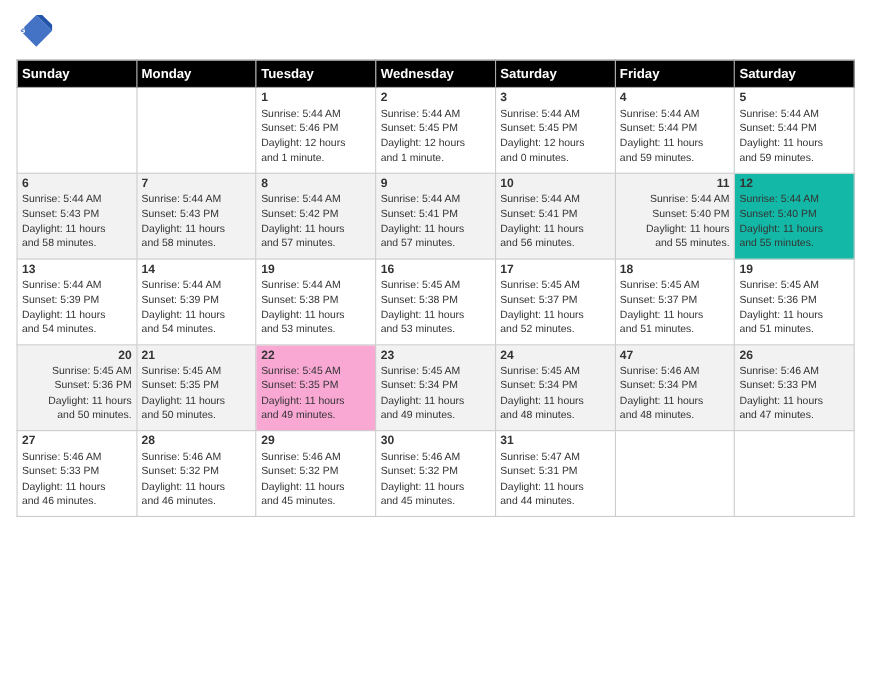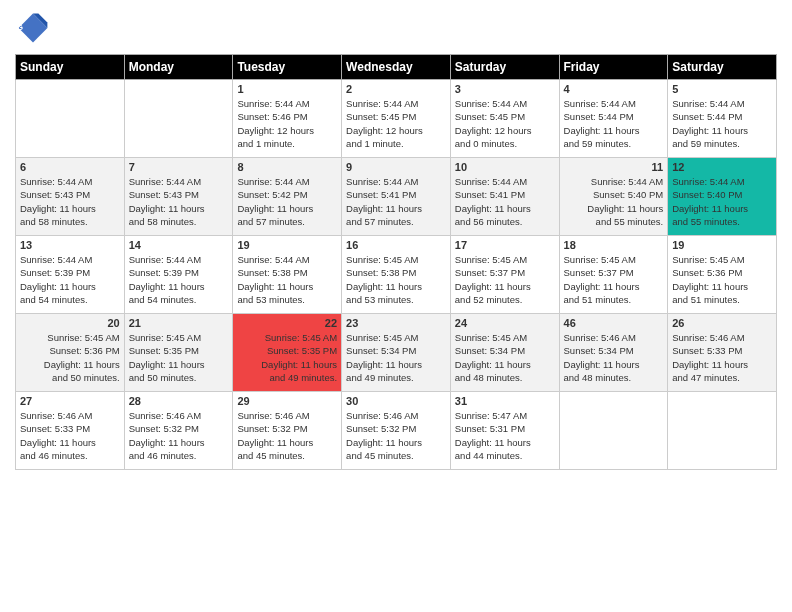--- a/index.html
+++ b/index.html
@@ -276,21 +276,21 @@
 Daylight: 11 hours
 and 50 minutes.</div>
           </td>
           <td style="background: rgb(242, 242, 242);">
             <span class="day-num">21</span>
             <div class="day-info" style="white-space: pre-line;">Sunrise: 5:45 AM
 Sunset: 5:35 PM
 Daylight: 11 hours
 and 50 minutes.</div>
           </td>
-          <td style="background: #ef4444; text-align: right;">
+          <td style="background: #f9a8d4;">
             <span class="day-num">22</span>
             <div class="day-info" style="white-space: pre-line;">Sunrise: 5:45 AM
 Sunset: 5:35 PM
 Daylight: 11 hours
 and 49 minutes.</div>
           </td>
           <td style="background: rgb(242, 242, 242);">
             <span class="day-num">23</span>
             <div class="day-info" style="white-space: pre-line;">Sunrise: 5:45 AM
 Sunset: 5:34 PM
@@ -298,21 +298,21 @@
 and 49 minutes.</div>
           </td>
           <td style="background: rgb(242, 242, 242);">
             <span class="day-num">24</span>
             <div class="day-info" style="white-space: pre-line;">Sunrise: 5:45 AM
 Sunset: 5:34 PM
 Daylight: 11 hours
 and 48 minutes.</div>
           </td>
           <td style="background: rgb(242, 242, 242);">
-            <span class="day-num">46</span>
+            <span class="day-num">47</span>
             <div class="day-info" style="white-space: pre-line;">Sunrise: 5:46 AM
 Sunset: 5:34 PM
 Daylight: 11 hours
 and 48 minutes.</div>
           </td>
           <td style="background: rgb(242, 242, 242);">
             <span class="day-num">26</span>
             <div class="day-info" style="white-space: pre-line;">Sunrise: 5:46 AM
 Sunset: 5:33 PM
 Daylight: 11 hours

